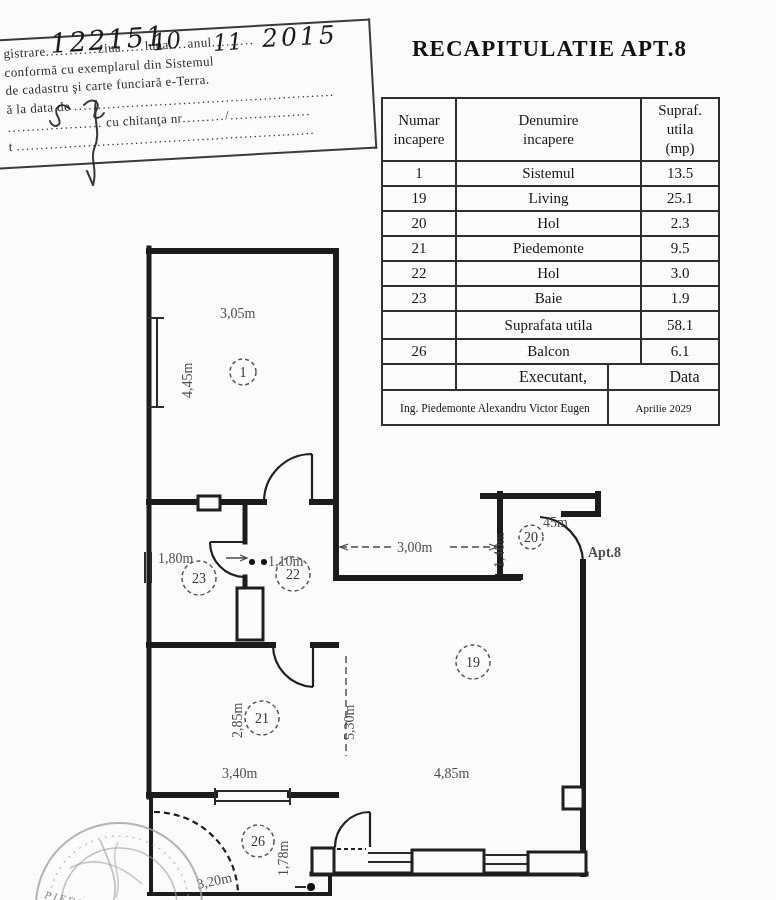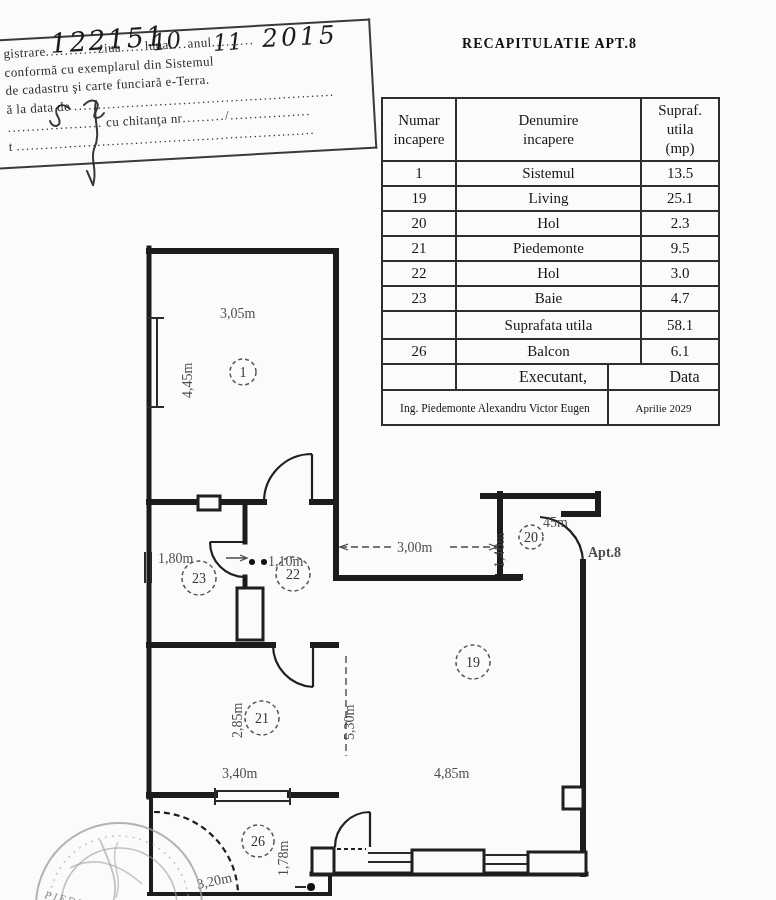--- a/index.html
+++ b/index.html
@@ -1,20 +1,20 @@
 <!DOCTYPE html>
 <html><head>
 <meta charset="utf-8">
 <style>
   html,body{margin:0;padding:0;background:#e8e8e6;}
   #page{position:relative;width:776px;height:900px;background:#fbfbf9;overflow:hidden;
         font-family:"Liberation Serif",serif;color:#222;}
   
   #title{position:absolute;left:381px;top:36px;width:337px;text-align:center;
-         font-size:14px;font-weight:bold;letter-spacing:1px;color:#111;}
+         font-size:23px;font-weight:bold;letter-spacing:1px;color:#111;}
   
   #recap{position:absolute;left:381px;top:97px;width:337px;border-collapse:collapse;
          table-layout:fixed;font-size:15px;color:#151515;}
   #recap td{border:2px solid #2e2e2e;text-align:center;vertical-align:middle;padding:0 2px;
             overflow:hidden;}
   #recap .hdr td{height:61px;font-size:15px;}
   .pre{white-space:pre-line;line-height:1.25;}
   #recap .r td{height:23px;}
   #recap .rs td{height:26px;margin-left:16px;}
   #recap .foot td{height:24px;font-size:16px;padding-left:44px;}
@@ -225,21 +225,21 @@
       <td>9.5</td>
     </tr>
     <tr class="r">
       <td>22</td>
       <td colspan="2">Hol</td>
       <td>3.0</td>
     </tr>
     <tr class="r">
       <td>23</td>
       <td colspan="2">Baie</td>
-      <td>4.7</td>
+      <td>1.9</td>
     </tr>
     <tr class="rs">
       <td></td>
       <td colspan="2">Suprafata utila</td>
       <td>58.1</td>
     </tr>
     <tr class="r">
       <td>26</td>
       <td colspan="2">Balcon</td>
       <td>6.1</td>

